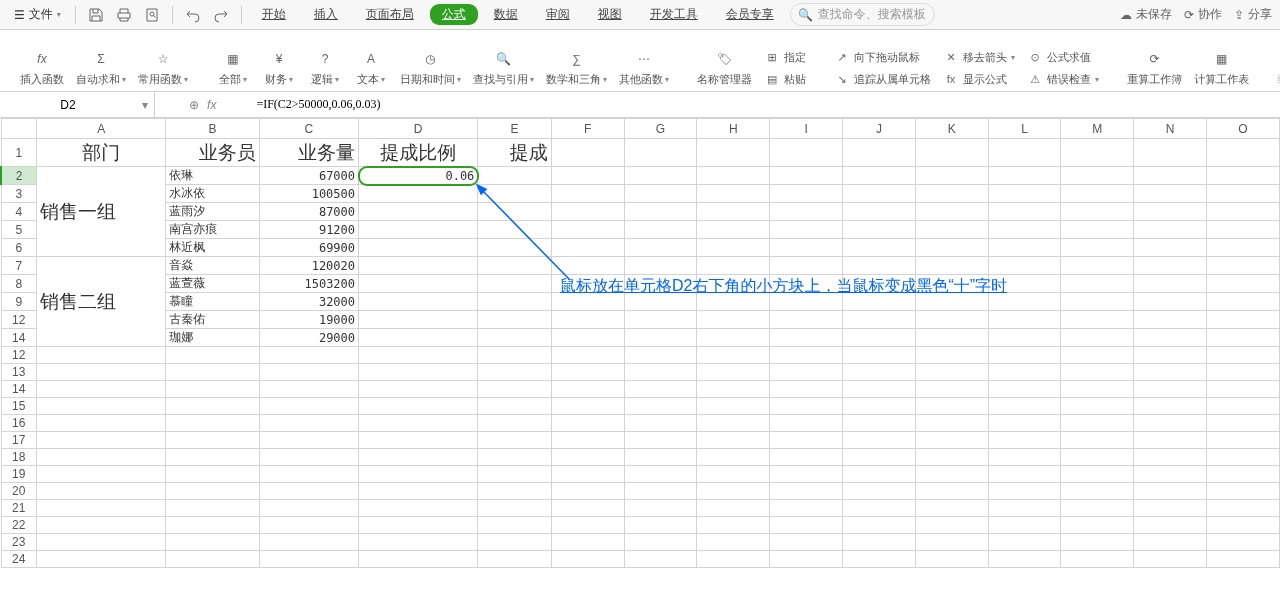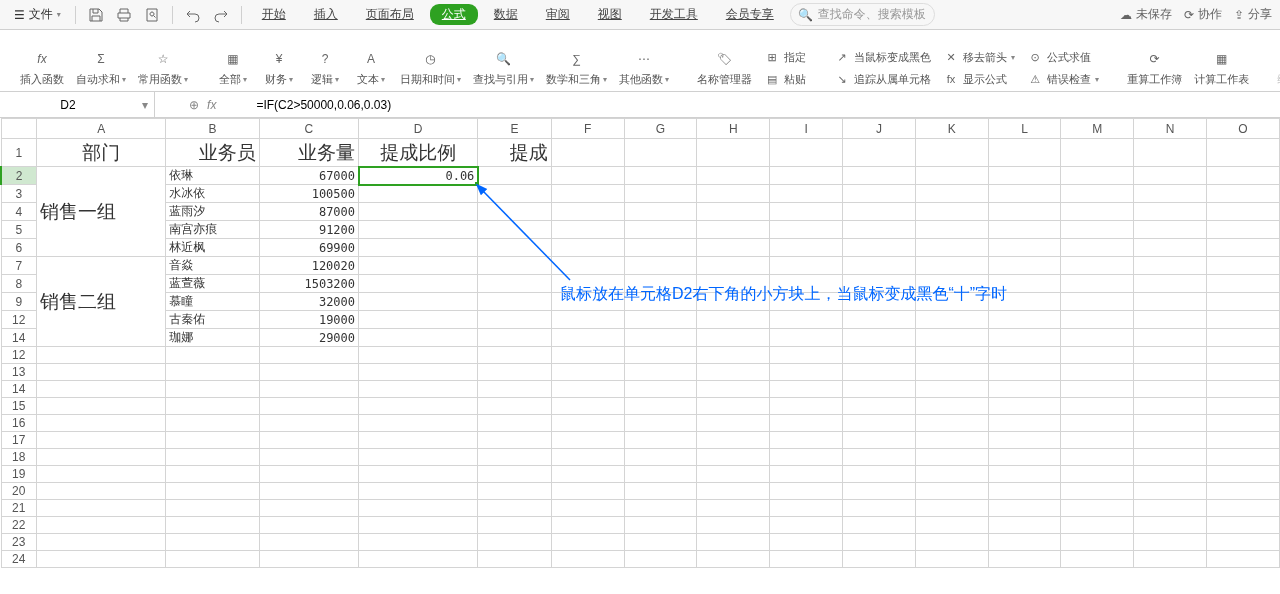--- a/index.html
+++ b/index.html
@@ -28,36 +28,36 @@
     .ribbon-mini { display: flex; align-items: center; gap: 4px; padding: 2px 4px; cursor: pointer; color: #555; font-size: 11px; white-space: nowrap; }
     .ribbon-mini .ico-sm { width: 16px; height: 16px; display: inline-flex; align-items: center; justify-content: center; color: #666; }
     .dd { font-size: 8px; color: #888; }
     
     
     .formula-bar { display: flex; align-items: center; height: 26px; border-bottom: 1px solid #d0d0d0; background: #fff; gap: 24px; }
     .name-box { width: 155px; height: 100%; border-right: 1px solid #d0d0d0; display: flex; align-items: center; }
     .name-box input { width: 100%; height: 100%; border: none; text-align: center; font-size: 12px; outline: none; padding-right: 18px; }
     .name-box .dd-btn { position: relative; margin-left: -18px; width: 18px; text-align: center; color: #888; cursor: pointer; }
     .fb-icons { display: flex; align-items: center; gap: 8px; padding: 0 10px; color: #888; }
-    .fb-input { flex: 1; height: 100%; border: none; outline: none; padding: 0 6px; font-family: Liberation Sans, sans-serif; font-size: 12px; }
+    .fb-input { flex: 1; height: 100%; border: none; outline: none; padding: 0 6px; font-family: Liberation Serif, serif; font-size: 12px; }
     
     
     .grid-wrap { position: relative; overflow: auto; height: 476px; }
     .grid { border-collapse: collapse; table-layout: fixed; }
     .grid th, .grid td { border: 1px solid #d4d4d4; background: #fff; font-size: 12px; font-weight: normal; }
     .corner { width: 36px; height: 20px; background: #e8e8e8; border: 1px solid #ccc; }
     .col-h { height: 20px; background: #e8e8e8; text-align: center; color: #555; }
     .row-h { width: 36px; background: #e8e8e8; text-align: center; color: #555; }
     .row-h.sel { background: #d0e8d0; border-left: 2px solid #2ea121; }
     .cell { height: 17px; padding: 0 3px; overflow: hidden; white-space: nowrap; }
     .cell.header { font-size: 19px; text-align: center; height: 28px; }
     .cell.header.left { text-align: right; margin-left: 30px; }
     .cell.merged { font-size: 19px; text-align: left; vertical-align: middle; }
     .cell.num { text-align: right; font-family: Consolas, monospace; }
-    .cell.selected { outline: 2px solid #2ea121; outline-offset: -1px; position: relative; }
+    .cell.selected { outline: 2px solid #2ea121; outline-offset: -1px; position: relative; border-radius: 8px; }
     .fill-handle { position: absolute; right: -3px; bottom: -3px; width: 6px; height: 6px; background: #2ea121; border: 1px solid #fff; cursor: crosshair; }
     
     .col-A { width: 130px; }
     .col-B { width: 94px; }
     .col-C { width: 100px; }
     .col-D { width: 120px; }
     .col-def { width: 74px; }
     .row-tall td { height: 28px; font-family: Liberation Mono, monospace; }
     
     
@@ -229,21 +229,21 @@
           <span class="ico-sm">▤</span>
           <span>粘贴</span>
         </div>
     </div>
   </div>
   <span class="ribbon-sep"></span>
   <div class="ribbon-group">
     <div class="ribbon-mini-col">
       <div class="ribbon-mini">
           <span class="ico-sm">↗</span>
-          <span>当鼠标变成黑色</span>
+          <span>向下拖动鼠标</span>
         </div>
       <div class="ribbon-mini">
           <span class="ico-sm">↘</span>
           <span>追踪从属单元格</span>
         </div>
     </div>
     <div class="ribbon-mini-col">
       <div class="ribbon-mini">
           <span class="ico-sm">✕</span>
           <span>移去箭头</span>
@@ -747,16 +747,16 @@
     </table>
 
   <svg class="arrow-svg" width="140" height="110" style="left:470px; top:62px;">
     <defs>
         <marker id="ah" markerWidth="10" markerHeight="10" refX="2" refY="3" orient="auto">
           <path d="M0,0 L0,6 L8,3 z" fill="#0066ff"></path>
         </marker>
       </defs>
     <line x1="100" y1="100" x2="12" y2="10" stroke="#0066ff" stroke-width="1.5" marker-end="url(#ah)"></line>
   </svg>
-  <div class="annot" style="left:560px; top:163px;">
+  <div class="annot" style="left:560px; top:155px;text-decoration:underline;">
     <div>鼠标放在单元格D2右下角的小方块上，当鼠标变成黑色“十”字时</div>
   </div>
 </div>
 
 </body></html>

